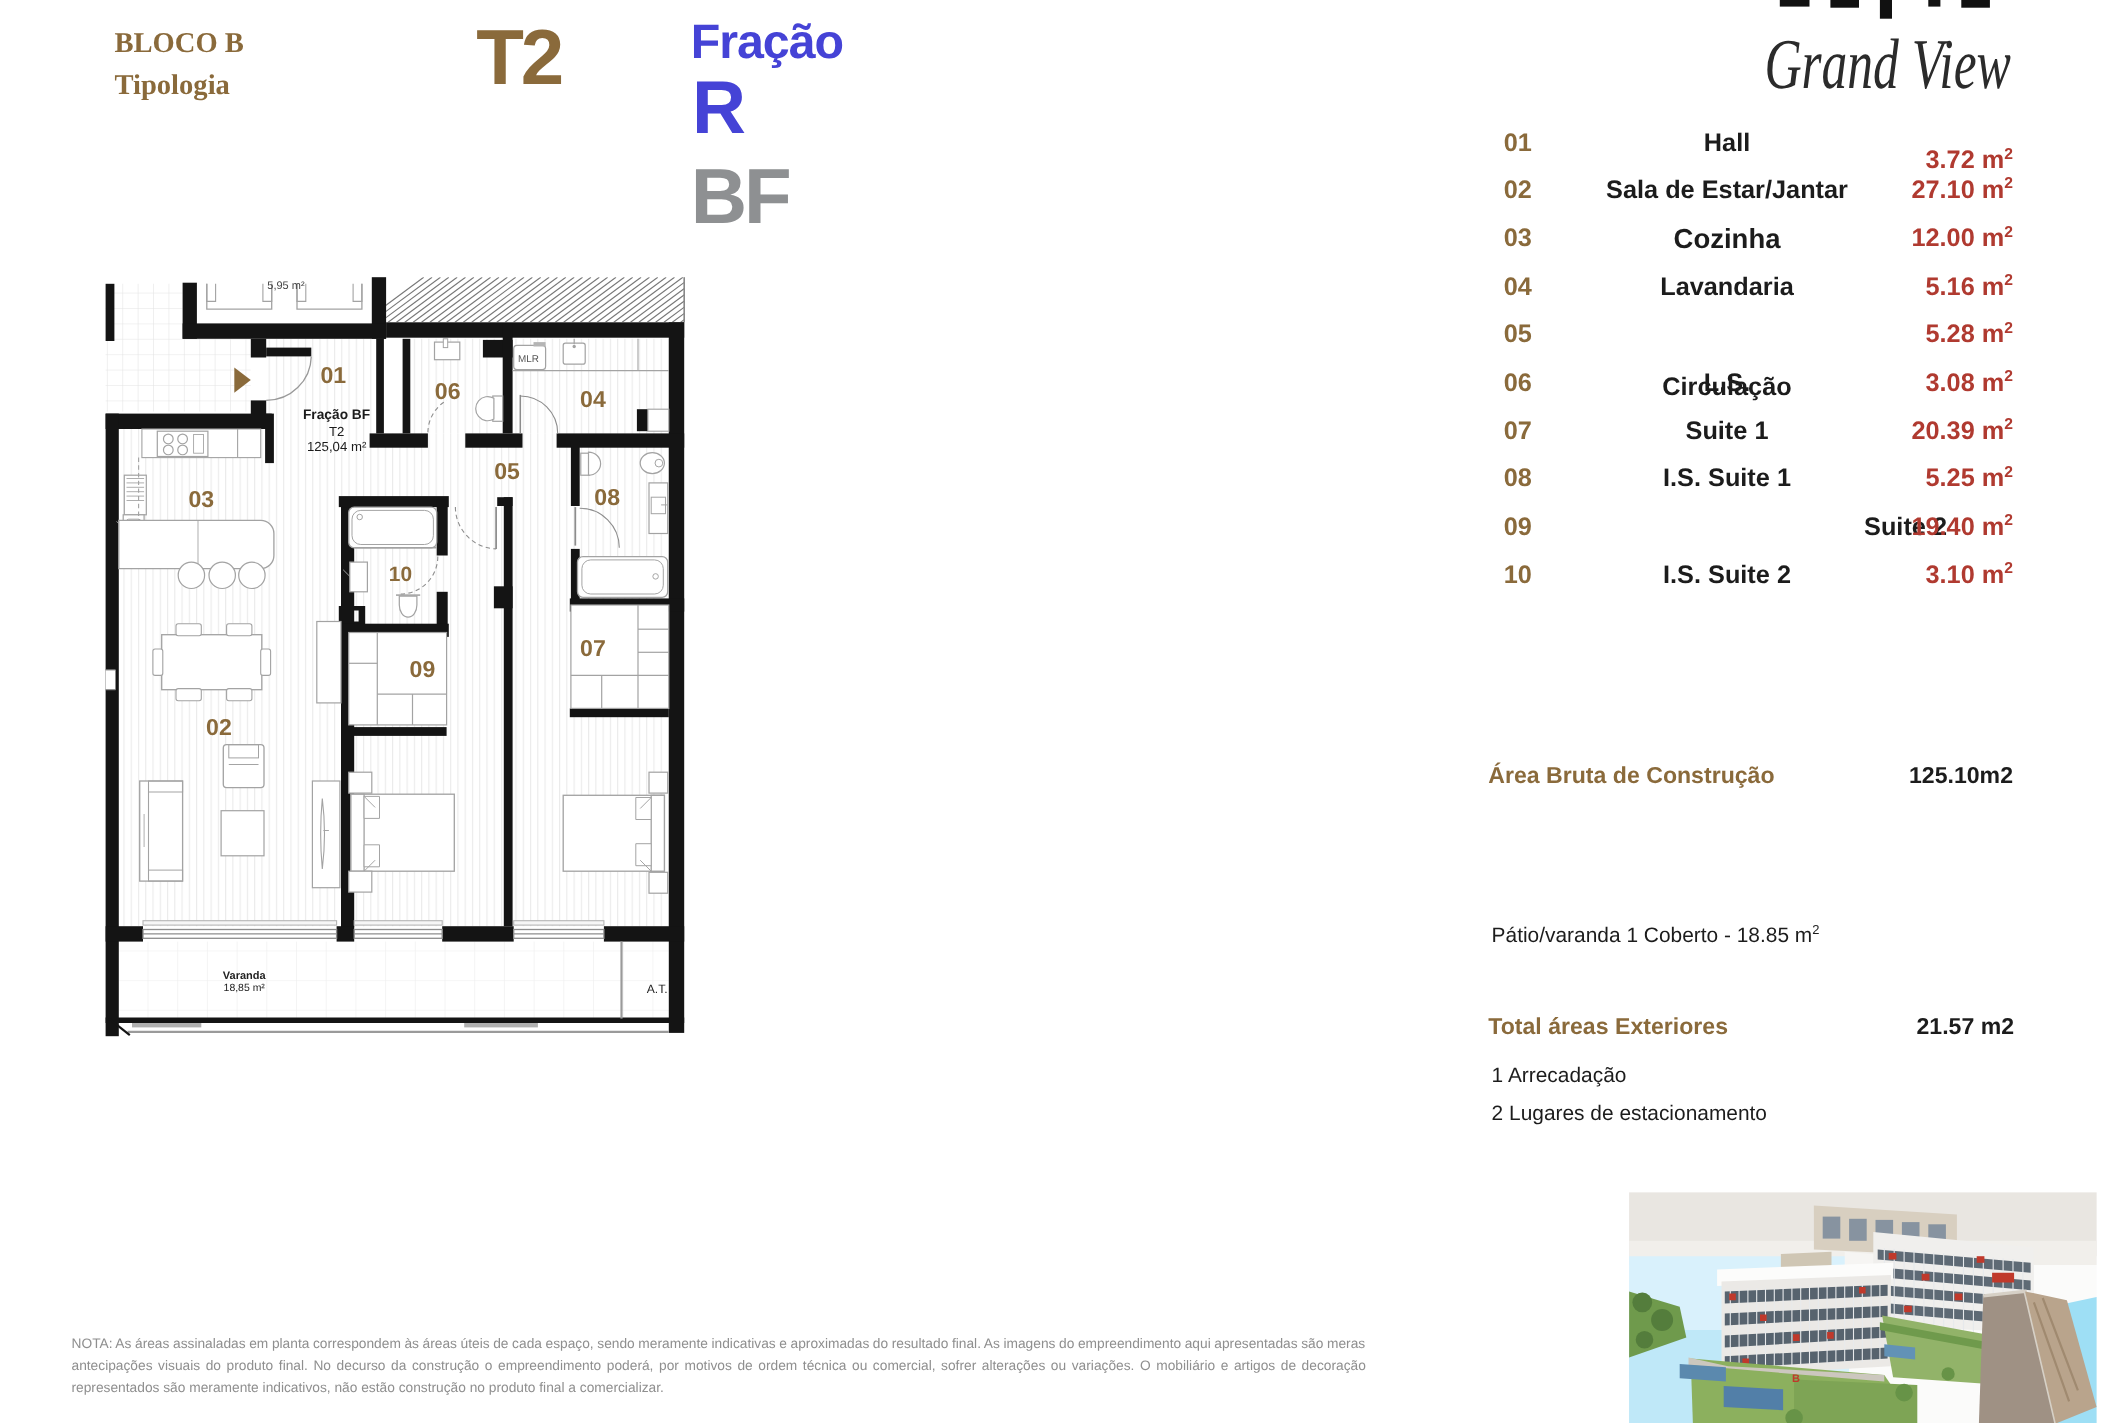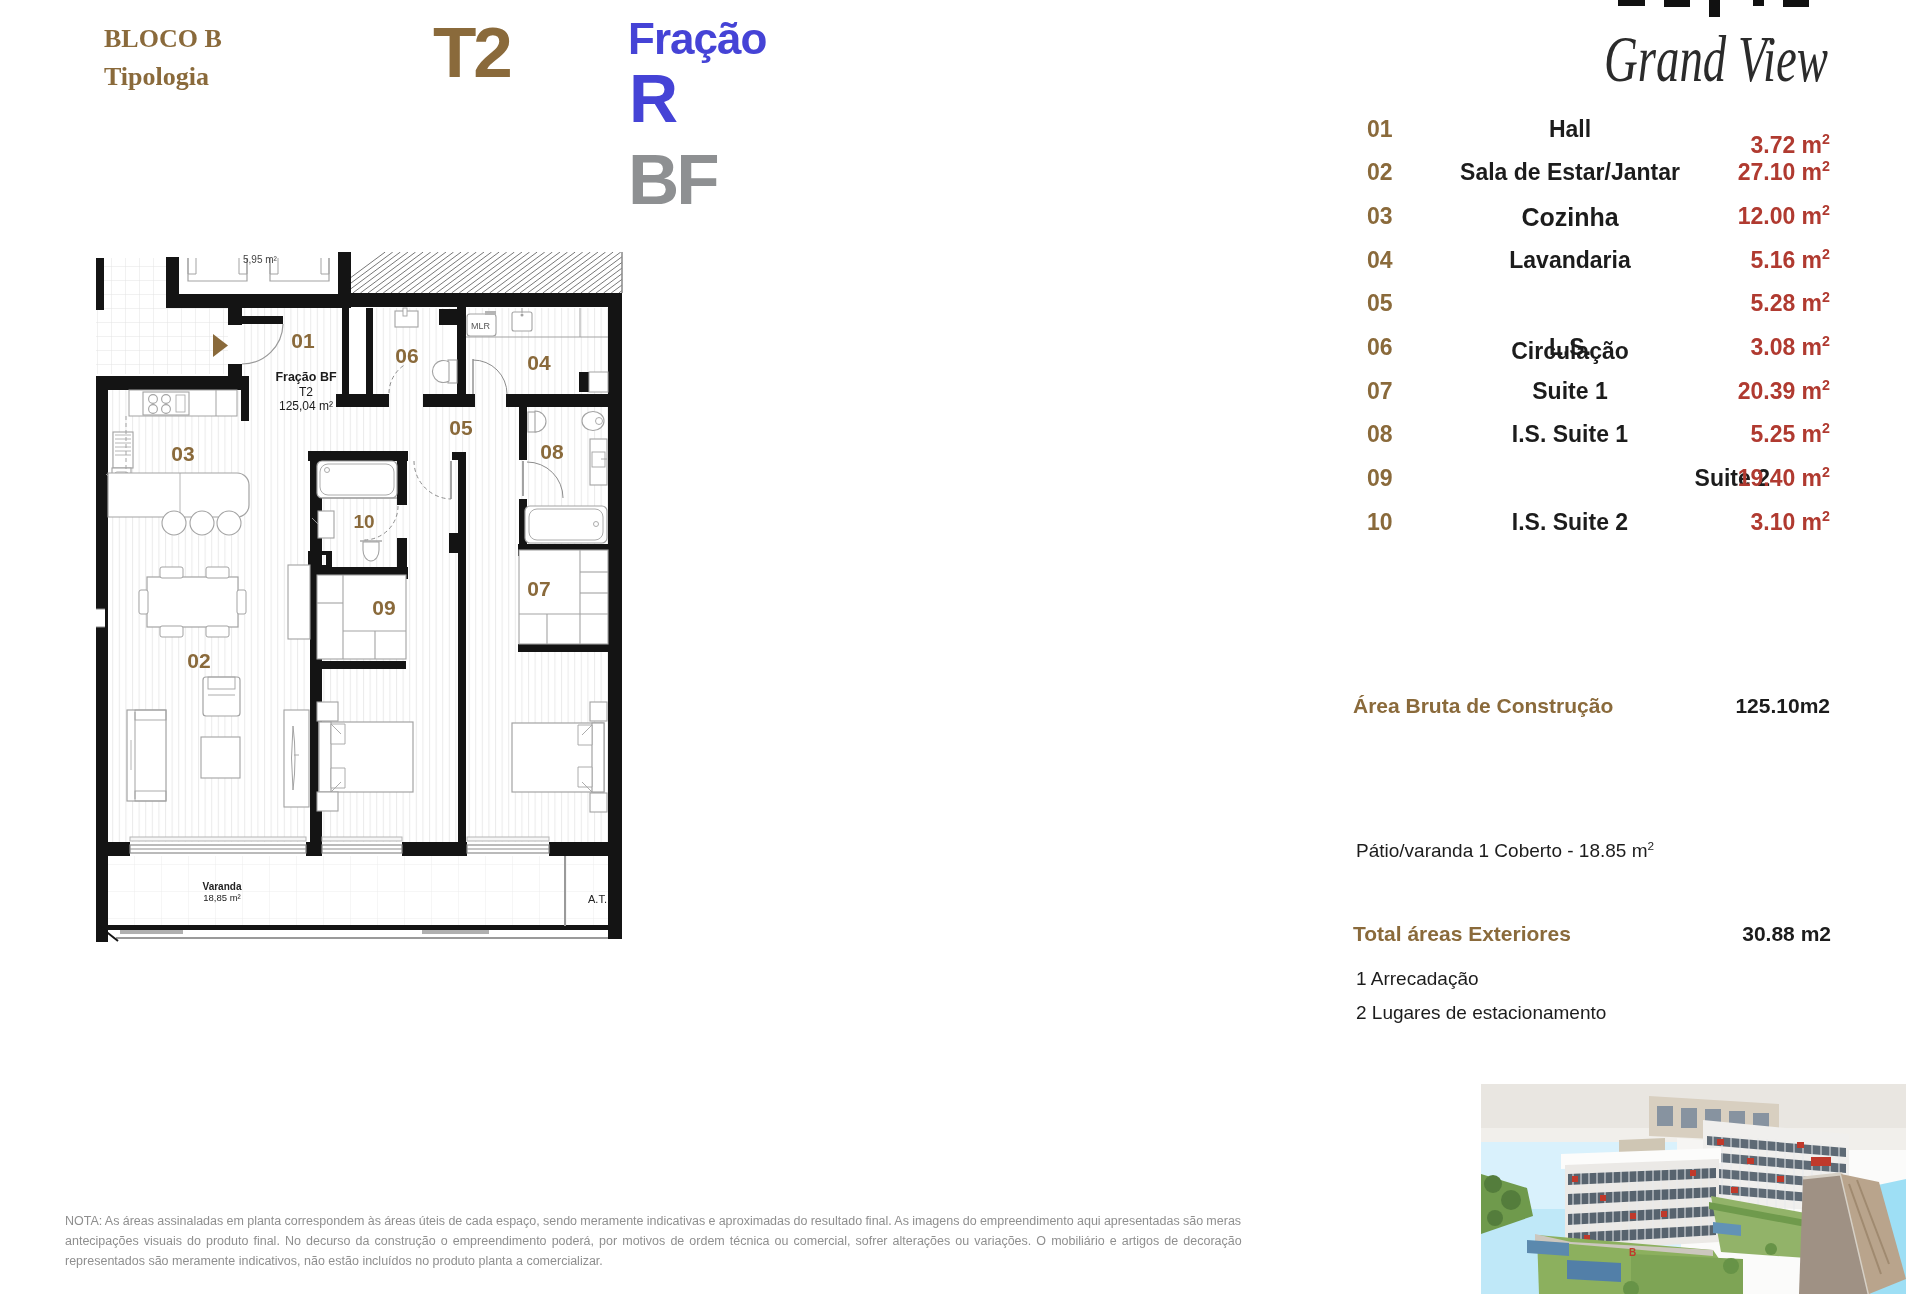--- a/index.html
+++ b/index.html
@@ -636,25 +636,25 @@
 <div class="abs brown bold" style="left:1367px;top:509px;font-size:23px;">10</div>
 <div class="abs blk bold" style="left:1370px;top:509px;width:400px;text-align:center;font-size:23px;">I.S. Suite 2</div>
 <div class="abs red bold" style="left:1650px;top:509px;width:180px;text-align:right;font-size:23px;">3.10 m<sup>2</sup></div>
 
 <div class="abs brown bold" style="left:1353px;top:694px;font-size:21px;">Área Bruta de Construção</div>
 <div class="abs blk bold" style="left:1650px;top:694px;width:180px;text-align:right;font-size:21px;">125.10m2</div>
 
 <div class="abs blk" style="left:1356px;top:840px;font-size:19px;">Pátio/varanda 1 Coberto - 18.85 m<sup>2</sup></div>
 
 <div class="abs brown bold" style="left:1353px;top:922px;font-size:21px;">Total áreas Exteriores</div>
-<div class="abs blk bold" style="left:1650px;top:922px;width:181px;text-align:right;font-size:21px;">30.88 m2</div>
+<div class="abs blk bold" style="left:1650px;top:922px;width:181px;text-align:right;font-size:21px;">21.57 m2</div>
 
 <div class="abs blk" style="left:1356px;top:968px;font-size:19px;">1 Arrecadação</div>
 
 <div class="abs blk" style="left:1356px;top:1002px;font-size:19px;">2 Lugares de estacionamento</div>
 
 <div class="abs" style="left:65px;top:1212px;font-size:12.5px;color:#8f8f8f;line-height:19.8px;white-space:nowrap;">
 <div style="word-spacing:-0.2px;">NOTA: As áreas assinaladas em planta correspondem às áreas úteis de cada espaço, sendo meramente indicativas e aproximadas do resultado final. As imagens do empreendimento aqui apresentadas são meras</div>
 <div style="word-spacing:1.6px;">antecipações visuais do produto final. No decurso da construção o empreendimento poderá, por motivos de ordem técnica ou comercial, sofrer alterações ou variações. O mobiliário e artigos de decoração</div>
-<div>representados são meramente indicativos, não estão incluídos no produto planta a comercializar.</div>
+<div>representados são meramente indicativos, não estão construção no produto final a comercializar.</div>
 </div>
 
 </div>
 
 </body></html>

